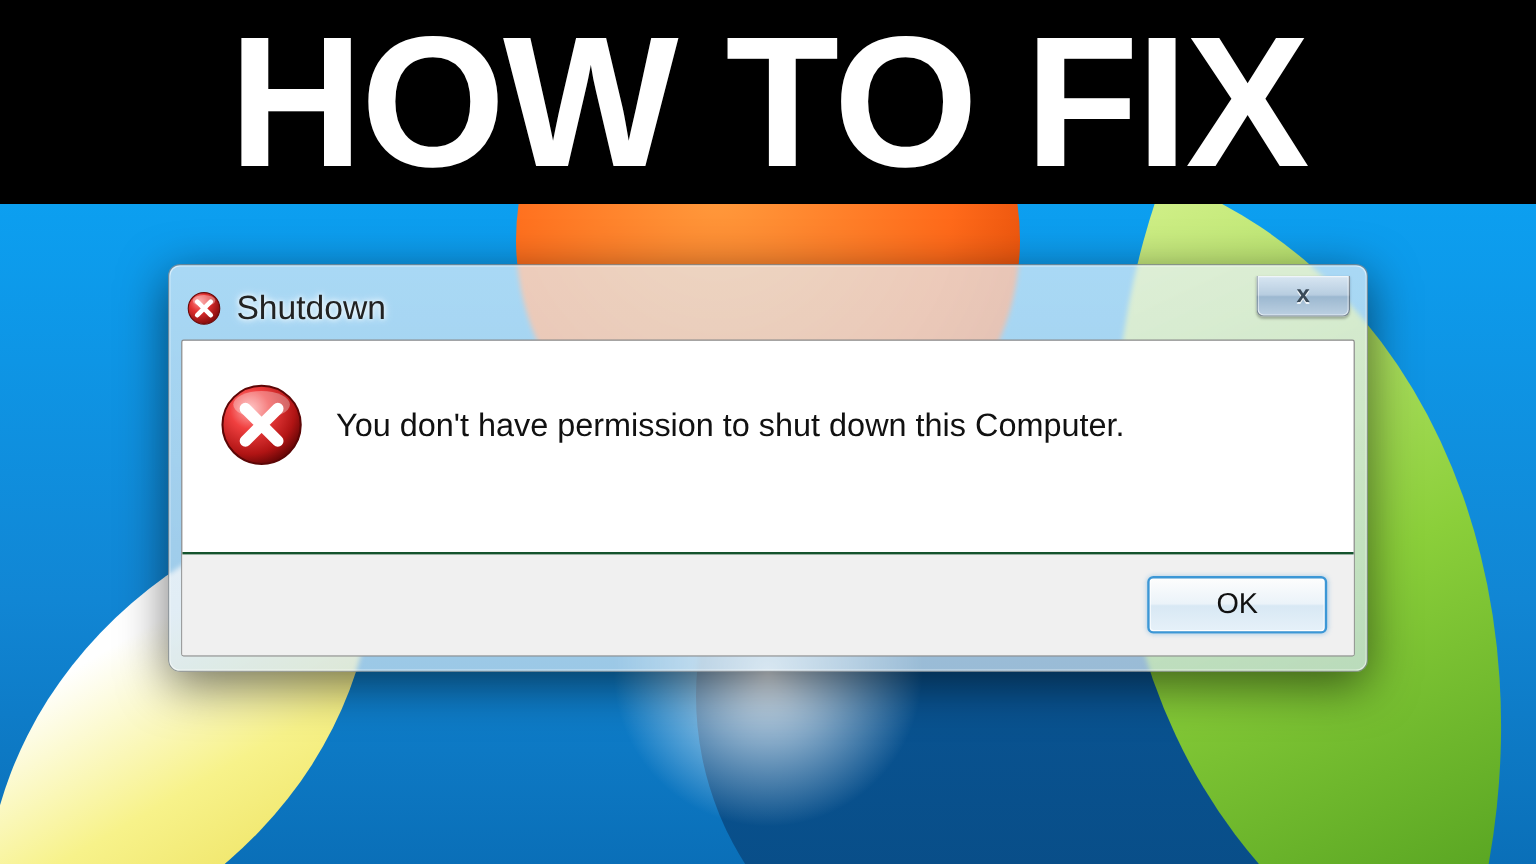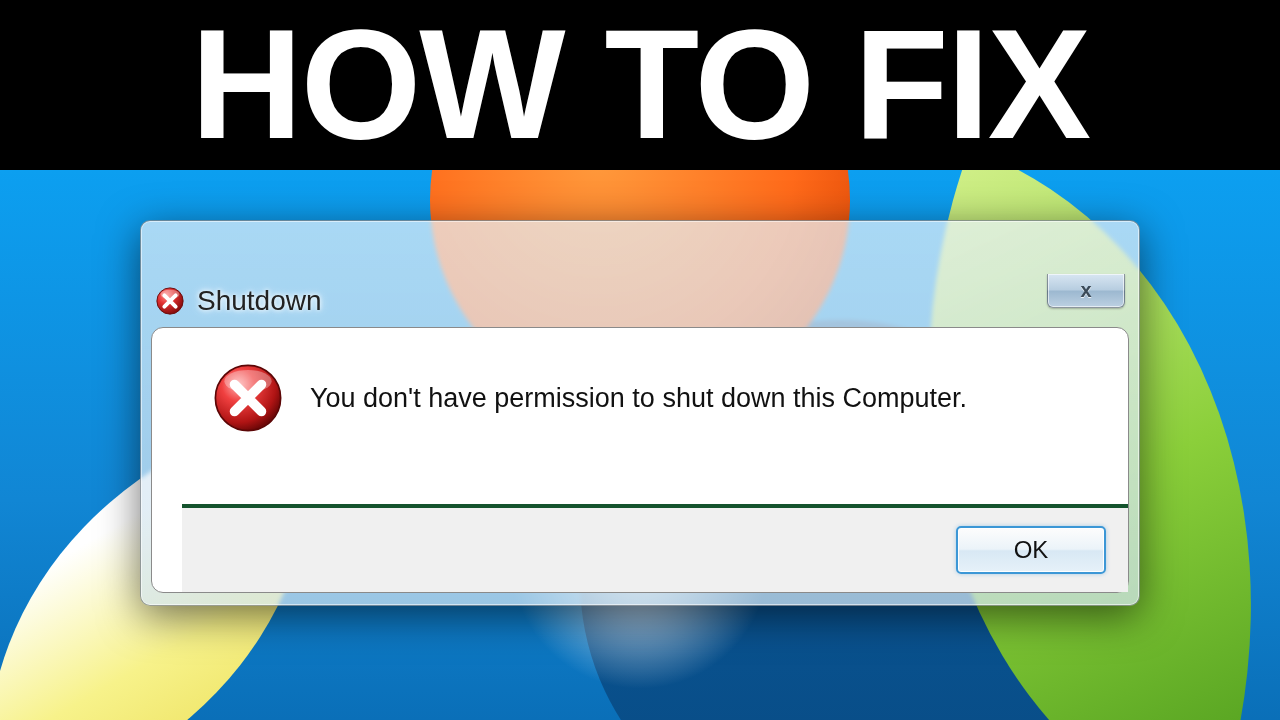--- a/index.html
+++ b/index.html
@@ -80,21 +80,20 @@
     padding: 10px 10px 12px 10px;
     backdrop-filter: blur(2px);
   }
   .titlebar {
     position: relative;
     height: 52px;
     display: flex;
     align-items: center;
     gap: 12px;
     padding: 0 6px 0 4px;
-    margin-top: 44px;
   }
   .title-icon {
     width: 30px; height: 30px; flex: 0 0 auto;
   }
   .title-text {
     font-size: 28px;
     color: #222;
     text-shadow: 0 0 8px rgba(255,255,255,0.9), 0 0 4px rgba(255,255,255,1);
   }
   .close-btn {
@@ -113,37 +112,36 @@
     font-family: Arial, sans-serif;
     font-weight: 900;
     font-size: 20px;
     color: #3a4a58;
     text-shadow: 0 1px 0 rgba(255,255,255,0.8);
   }
 
   .client {
     background: #fff;
     border: 1px solid #8a8a8a;
-    border-radius: 12px;
-    padding-left: 30px;
+    border-radius: 2px;
   }
   .msg-area {
     display: flex;
     align-items: center;
     gap: 26px;
     padding: 34px 30px 70px 30px;
   }
   .err-icon-large { width: 72px; height: 72px; flex: 0 0 auto; }
   .msg-text {
     font-size: 27px;
     color: #111;
   }
   .btn-area {
     background: #f0f0f0;
-    border-top: 4px solid #14532d;
+    border-top: 2px solid #14532d;
     padding: 18px 22px;
     display: flex;
     justify-content: flex-end;
   }
   .ok-btn {
     width: 150px; height: 48px;
     font-size: 24px;
     color: #111;
     background: linear-gradient(180deg, #fdfdfd 0%, #ebf3f9 48%, #d8e8f4 52%, #e6f1f9 100%);
     border: 2px solid #3c97d6;

